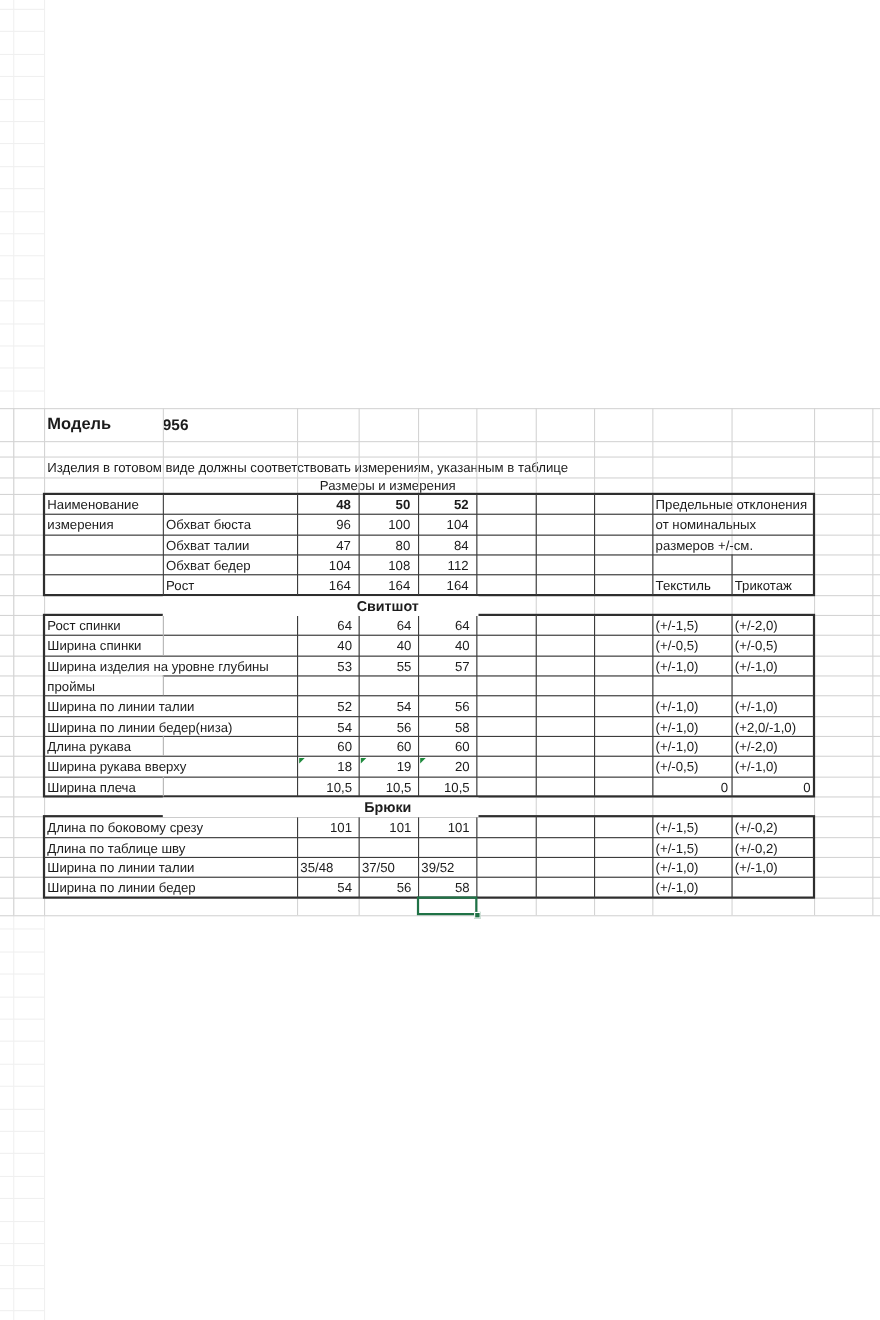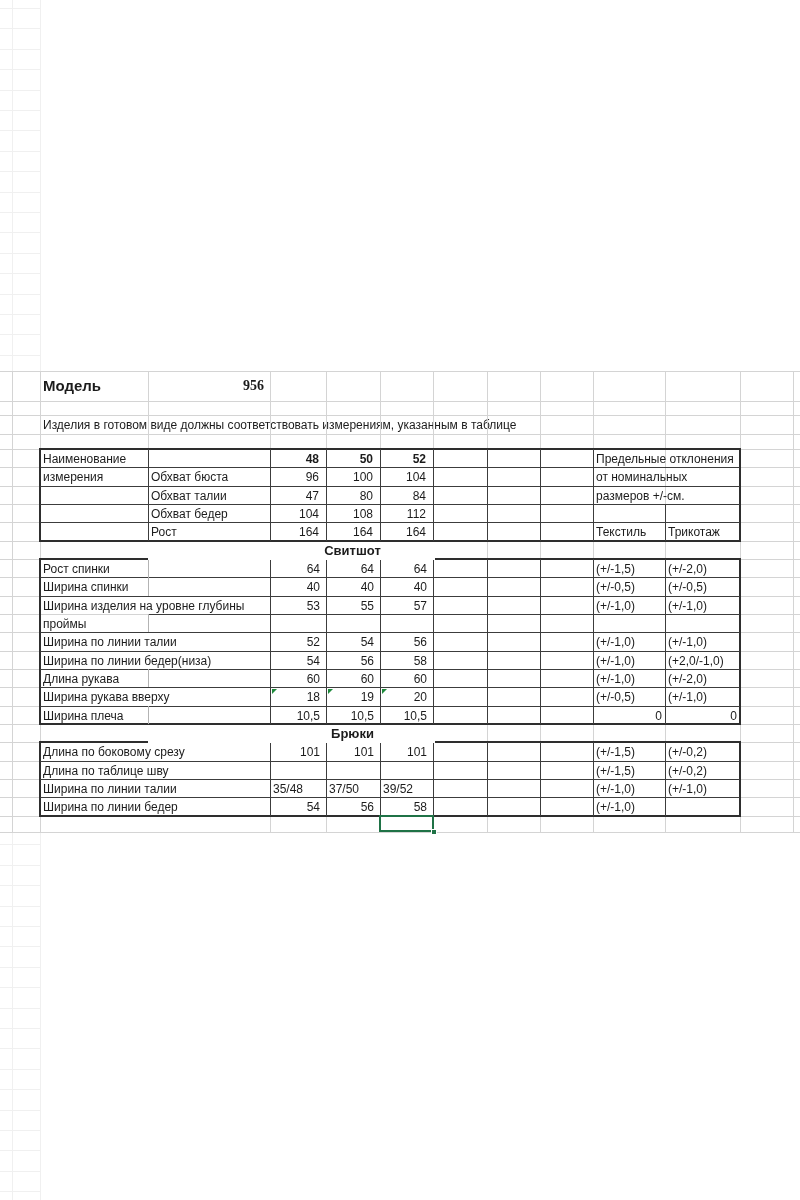--- a/index.html
+++ b/index.html
@@ -2,31 +2,32 @@
 <html><head>
 <meta charset="utf-8">
 <style>
   html,body{margin:0;padding:0;background:#fff;}
   #sheet{
     position:relative;width:800px;height:1200px;overflow:hidden;background:#ffffff;
     font-family:"Liberation Sans",sans-serif;color:#1c1c1c;
   }
   .cell{position:absolute;font:12px/18px "Liberation Sans",sans-serif;color:#1c1c1c;white-space:nowrap;box-sizing:border-box;}
   #model-label{left:43px;top:372px;height:28px;line-height:28px;font-size:15px;font-weight:bold;}
-  #model-value{left:148px;top:372px;width:116px;height:28px;line-height:28px;font-size:14px;font-weight:bold;text-align:right;font-family:Liberation Serif, serif;}
+  #model-value{left:148px;top:372px;width:116px;height:28px;line-height:28px;font-size:14px;font-weight:bold;text-align:left;}
   #note{left:40px;top:416px;width:520px;height:18px;background:#fff;padding-left:3px;}
   #table-title{left:148px;top:434px;width:287px;height:15px;line-height:15px;padding-left:122px;text-align:center;background:#fff;font-size:12px;}
 </style>
 </head>
 <body>
 
 <div id="sheet">
   <div id="model-label" class="cell">Модель</div>
   <div id="model-value" class="cell">956</div>
   <div id="note" class="cell">Изделия в готовом виде должны соответствовать измерениям, указанным в таблице</div>
+  <div id="table-title" class="cell">Размеры и измерения</div>
 <div style="position: absolute; box-sizing: border-box; left: 12px; top: 0px; width: 1px; height: 1200px; background: rgb(240, 240, 240);"></div>
     <div style="position: absolute; box-sizing: border-box; left: 40px; top: 0px; width: 1px; height: 1200px; background: rgb(240, 240, 240);"></div>
     <div style="position: absolute; box-sizing: border-box; left: 0px; top: 8px; width: 40px; height: 1px; background: rgb(240, 240, 240);"></div>
     <div style="position: absolute; box-sizing: border-box; left: 0px; top: 28px; width: 40px; height: 1px; background: rgb(240, 240, 240);"></div>
     <div style="position: absolute; box-sizing: border-box; left: 0px; top: 49px; width: 40px; height: 1px; background: rgb(240, 240, 240);"></div>
     <div style="position: absolute; box-sizing: border-box; left: 0px; top: 69px; width: 40px; height: 1px; background: rgb(240, 240, 240);"></div>
     <div style="position: absolute; box-sizing: border-box; left: 0px; top: 90px; width: 40px; height: 1px; background: rgb(240, 240, 240);"></div>
     <div style="position: absolute; box-sizing: border-box; left: 0px; top: 110px; width: 40px; height: 1px; background: rgb(240, 240, 240);"></div>
     <div style="position: absolute; box-sizing: border-box; left: 0px; top: 130px; width: 40px; height: 1px; background: rgb(240, 240, 240);"></div>
     <div style="position: absolute; box-sizing: border-box; left: 0px; top: 151px; width: 40px; height: 1px; background: rgb(240, 240, 240);"></div>

